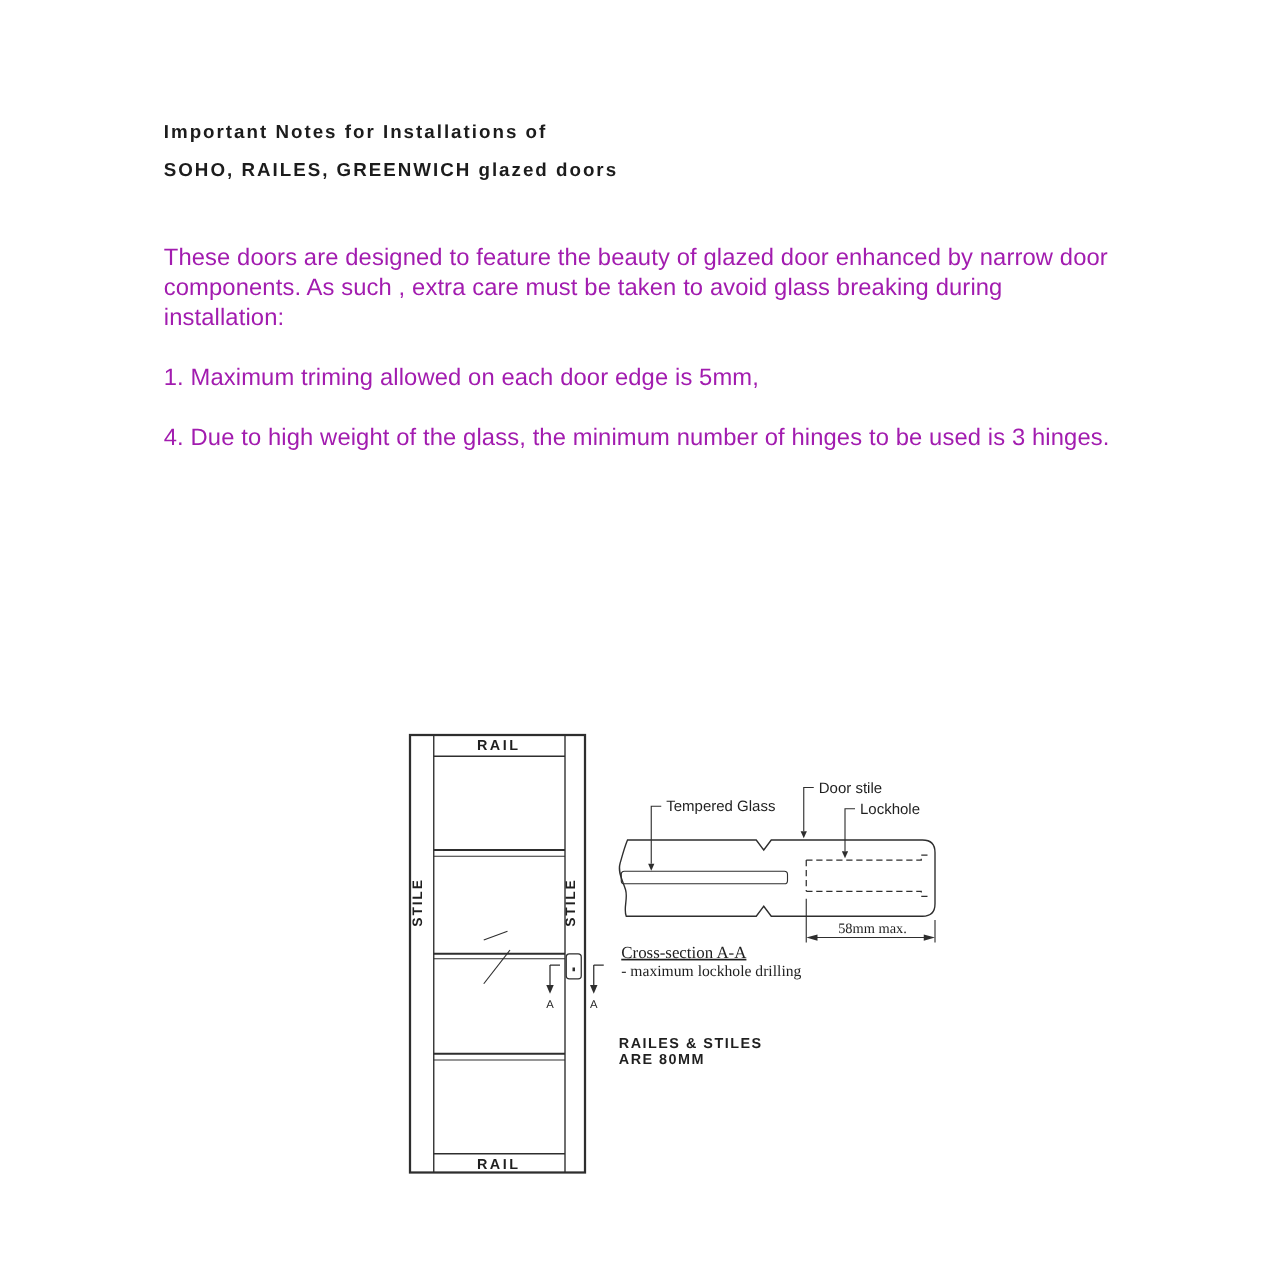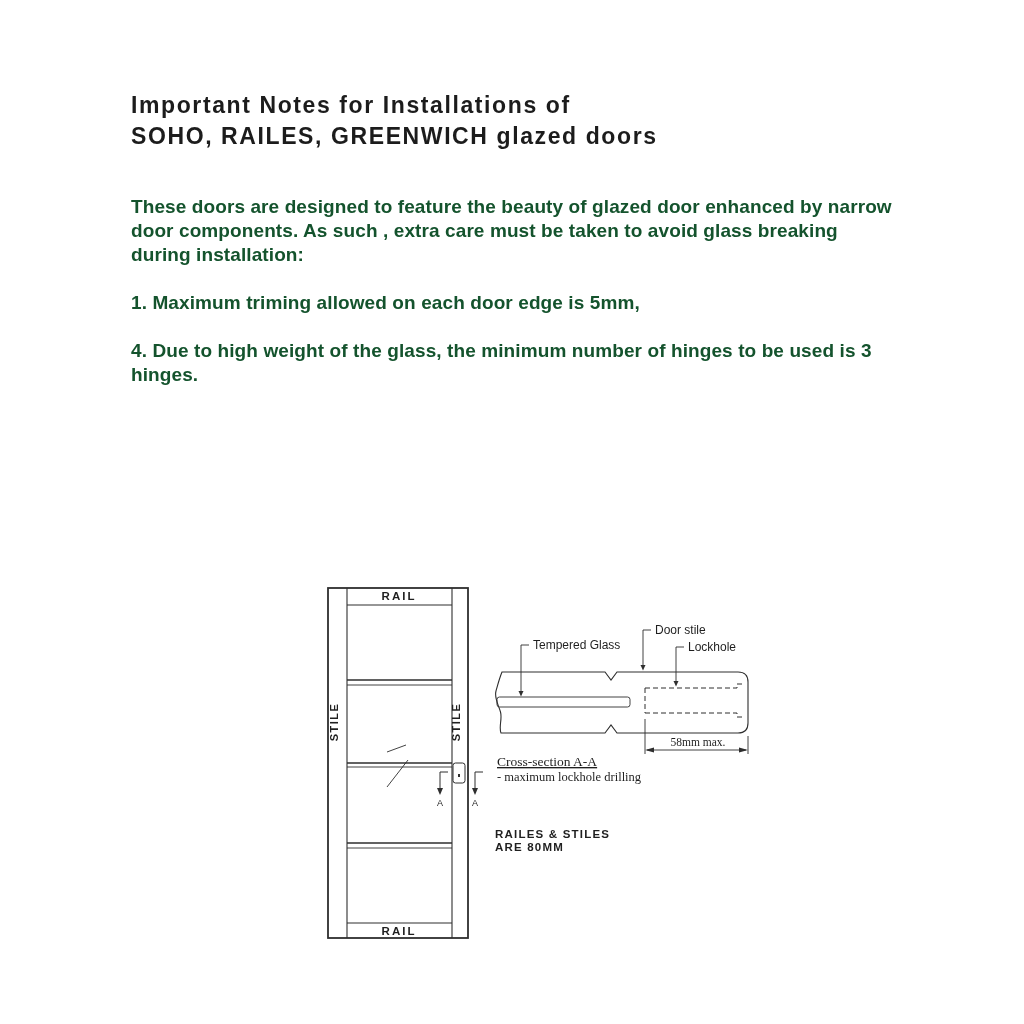--- a/index.html
+++ b/index.html
@@ -1,23 +1,23 @@
 <!DOCTYPE html>
 <html><head>
 <meta charset="utf-8">
 <style>
   html,body{margin:0;padding:0;}
   body{
     width:1024px;height:1024px;background:#ffffff;position:relative;
     font-family:"Liberation Sans",sans-serif;color:#1c1c1c;overflow:hidden;
   }
   .text-block{position:absolute;left:131px;top:90px;width:768px;}
-  .doc-title{font-size:23px;font-weight:700;line-height:31px;letter-spacing:1.6px;color:#1c1c1c;}
+  .doc-title{font-size:15px;font-weight:700;line-height:31px;letter-spacing:1.6px;color:#1c1c1c;}
   .doc-title div{white-space:nowrap;}
-  .para{font-size:19px;font-weight:700;line-height:24px;letter-spacing:0.1px;margin-top:24px;color:#14532d;}
+  .para{font-size:19px;font-weight:400;line-height:24px;letter-spacing:0.1px;margin-top:24px;color:#a21caf;}
   .para.intro{margin-top:43px;}
   .diagram{position:absolute;left:320px;top:580px;width:470px;height:400px;}
   svg text{fill:#1f1f1f;}
   .s-sans{font-family:"Liberation Sans",sans-serif;}
   .s-serif{font-family:"Liberation Serif",serif;}
   .ln{stroke:#2e2e2e;fill:none;}
 </style>
 </head>
 <body>
 

